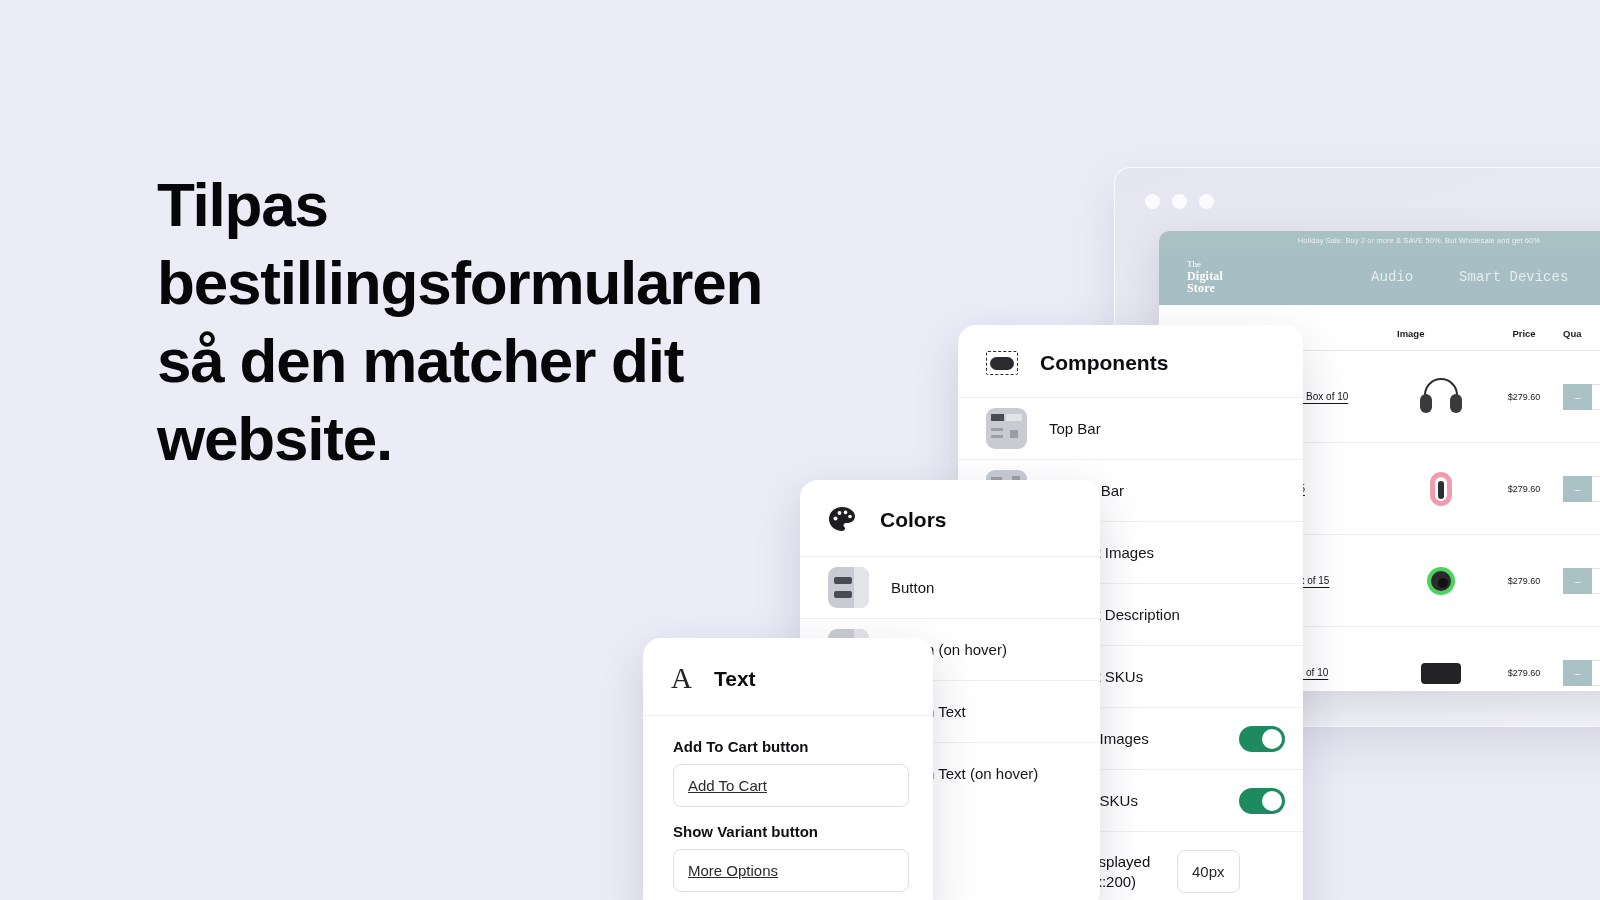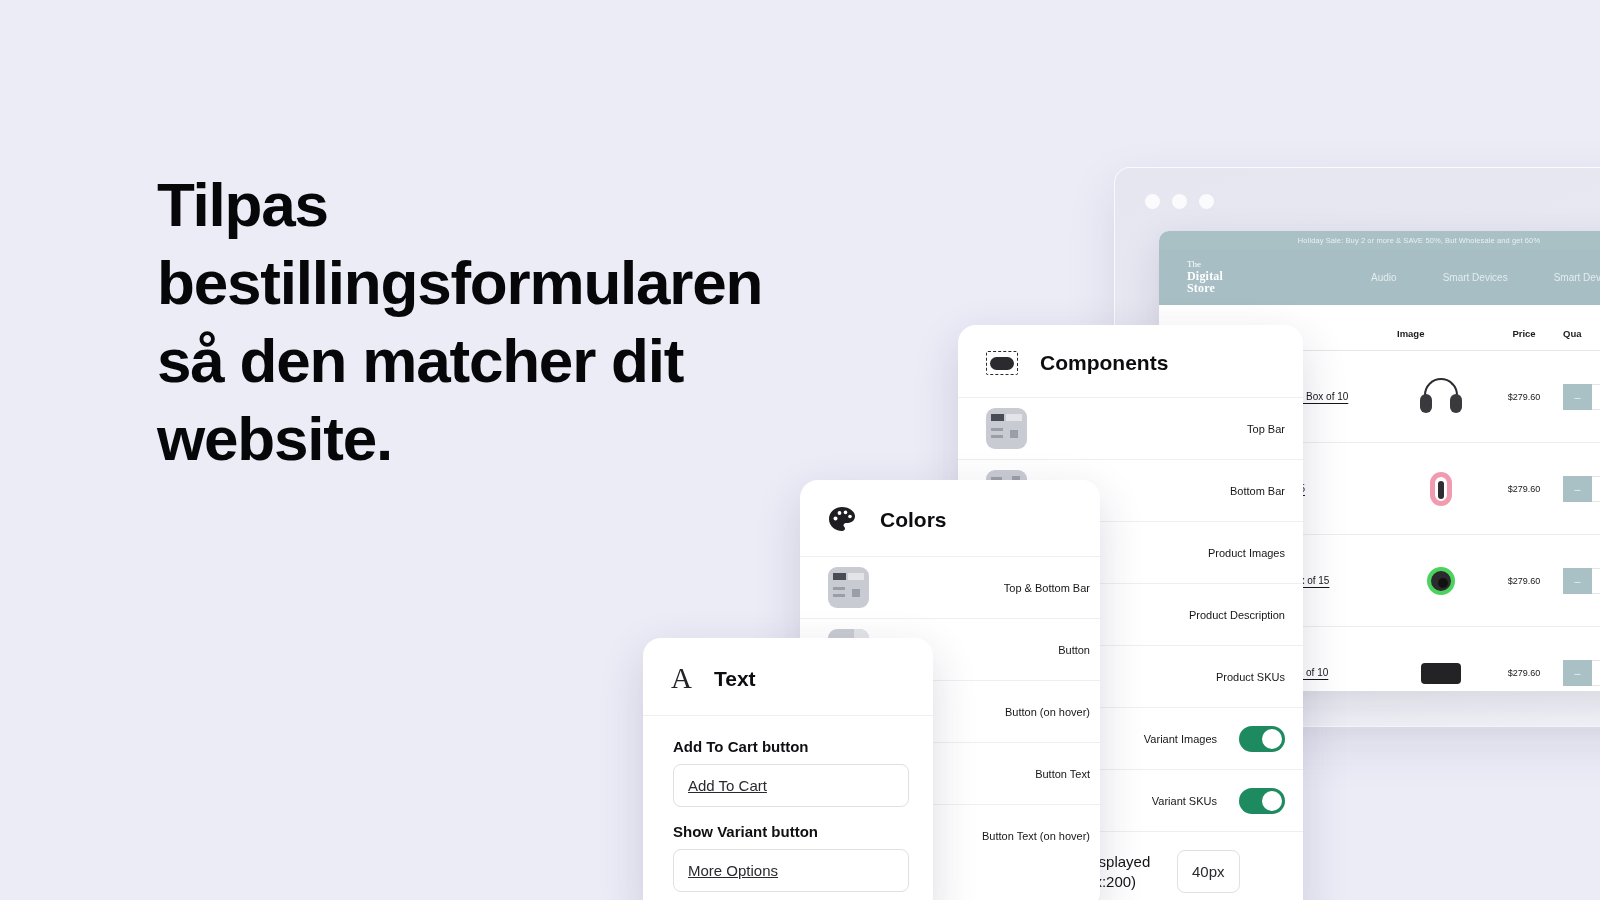--- a/index.html
+++ b/index.html
@@ -44,21 +44,21 @@
     letter-spacing:.1px; white-space:nowrap;
   }
   .store-header {
     height:56px; background:#A6BEC4; display:flex; align-items:center;
     padding:0 0 0 28px; position:relative;
   }
   .logo { color:#FFFFFF; font-family:"Liberation Serif", serif; line-height:1; }
   .logo .the { font-size:9px; display:block; margin-bottom:1px; }
   .logo .l1, .logo .l2 { font-size:12px; font-weight:700; display:block; letter-spacing:.2px; }
   .store-nav { display:flex; gap:46px; margin-left:148px; }
-  .store-nav span { color:#E4EDEF; font-size:10px; white-space:nowrap; }
+  .store-nav span { color:#E4EDEF; font-size:14px; white-space:nowrap;font-family:Liberation Mono, monospace; }
 
   .store-table { padding:0 0 0 0; background:#fff; }
   .st-head {
     display:flex; align-items:center; height:34px;
     padding:0 0 0 42px; border-bottom:1px solid #E6E6E6;
     margin:12px 18px 0 0;
   }
   .st-head div { font-size:9.5px; font-weight:700; color:#1C1C1C; }
   .c-name { width:196px; }
   .c-img  { width:88px; }
@@ -108,21 +108,21 @@
     position:absolute; background:#FFFFFF; border-radius:18px;
     box-shadow:0 16px 46px rgba(40,40,85,.16);
     overflow:hidden;
   }
   .panel-head { display:flex; align-items:center; gap:22px; padding:26px 26px 22px 28px; }
   .panel-title { font-size:21px; font-weight:700; color:#0D0D10; white-space:nowrap; }
   .p-row {
     display:flex; align-items:center; gap:22px;
     padding:13px 26px 13px 28px; border-top:1px solid #EFEFEF; height:62px;
   }
-  .p-label { font-size:11px; color:#16161A; white-space:nowrap; flex:1;text-align:right; }
+  .p-label { font-size:15px; color:#16161A; white-space:nowrap; flex:1; }
 
   
   .thumb { width:41px; height:41px; border-radius:9px; background:#C9CBD2; position:relative; overflow:hidden; flex:none; }
   .thumb i { position:absolute; display:block; background:#9B9EA8; }
   .thumb .dk { background:#4A4C55; }
   .thumb .lt { background:#E3E4E8; }
 
   
   .toggle { width:46px; height:26px; border-radius:13px; background:#1E8A5F; position:relative; flex:none; }
   .toggle::after { content:""; position:absolute; right:3px; top:3px; width:20px; height:20px; border-radius:50%; background:#fff; }
@@ -345,30 +345,20 @@
           <path d="M14 1C6.8 1 1 6.4 1 13s5.8 12 13 12c1.8 0 3-1 3-2.4 0-.8-.4-1.3-.8-1.8-.4-.5-.7-.9-.7-1.6 0-1.3 1.1-2.3 2.5-2.3H20c4 0 7-2.9 7-6.6C27 5.6 21.2 1 14 1z" fill="#1E1E22"></path>
           <circle cx="7.5" cy="12.5" r="2" fill="#fff"></circle>
           <circle cx="11.5" cy="7" r="1.9" fill="#fff"></circle>
           <circle cx="17.5" cy="6.4" r="1.8" fill="#fff"></circle>
           <circle cx="22" cy="10.5" r="1.8" fill="#fff"></circle>
         </svg>
       </span>
       <span class="panel-title">Colors</span>
     </div>
 
-    <div class="p-row">
-      <span class="thumb">
-        <i class="dk" style="left:5px;top:6px;width:13px;height:7px;"></i>
-        <i class="lt" style="left:20px;top:6px;width:16px;height:7px;"></i>
-        <i style="left:5px;top:20px;width:12px;height:3px;"></i>
-        <i style="left:5px;top:27px;width:12px;height:3px;"></i>
-        <i style="left:24px;top:22px;width:8px;height:8px;"></i>
-      </span>
-      <span class="p-label">Top &amp; Bottom Bar</span>
-    </div>
 
     <div class="p-row">
       <span class="thumb">
         <i class="lt" style="left:26px;top:0;width:15px;height:41px;"></i>
         <i class="dk" style="left:6px;top:10px;width:18px;height:7px;border-radius:2px;"></i>
         <i class="dk" style="left:6px;top:24px;width:18px;height:7px;border-radius:2px;"></i>
       </span>
       <span class="p-label">Button</span>
     </div>
 

